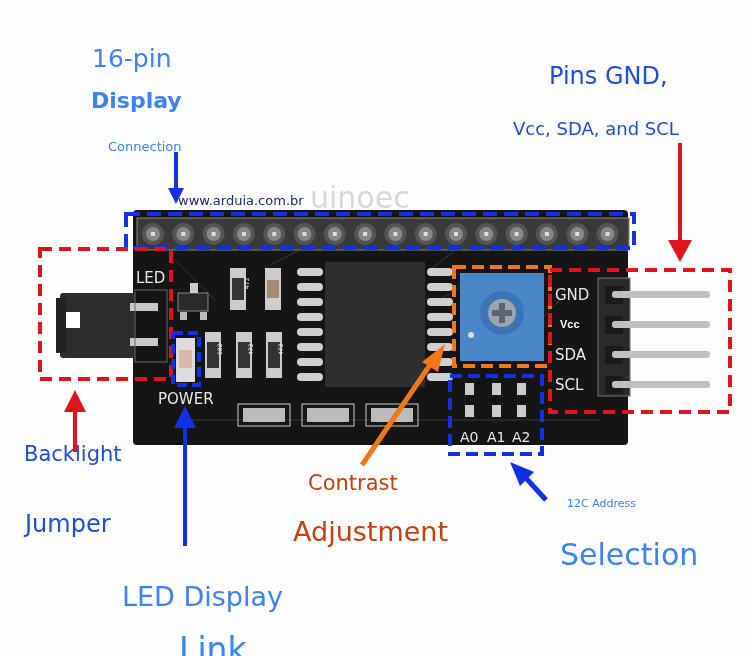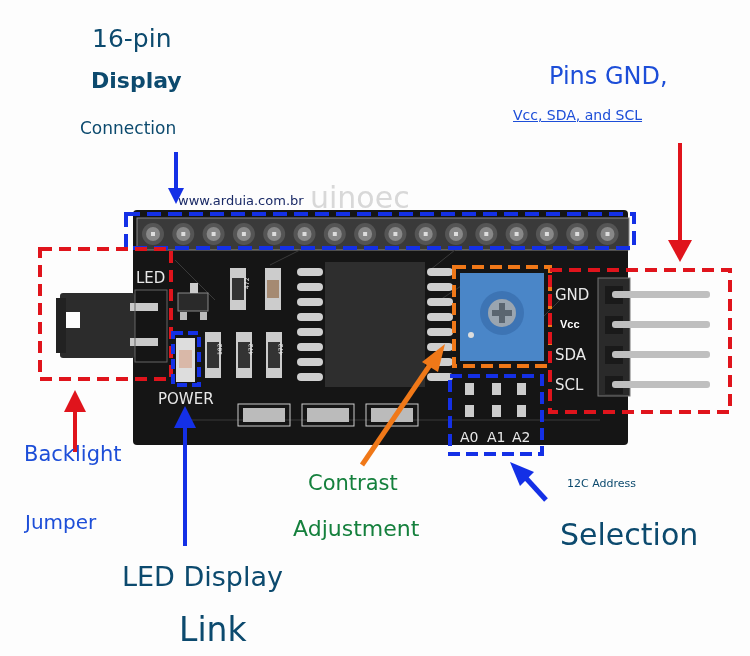--- a/index.html
+++ b/index.html
@@ -1,20 +1,20 @@
 <!DOCTYPE html>
 <html><head>
 <meta charset="utf-8">
 <style>
   html,body{margin:0;padding:0;background:#fdfdfd;}
   body{width:750px;height:656px;position:relative;overflow:hidden;font-family:"DejaVu Sans",sans-serif;}
   .lbl{position:absolute;white-space:nowrap;line-height:1;}
-  .blue{color:#0c4a6e;}
+  .blue{color:#3b82f6;margin-top:20px;}
   .red{color:#1d4ed8;}
-  .orange{color:#15803d;}
+  .orange{color:#c2410c;}
   svg{position:absolute;left:0;top:0;}
   .silk{fill:#e8e8e8;font-family:"DejaVu Sans",sans-serif;}
 </style>
 </head>
 <body>
 
 <svg width="750" height="656" viewBox="0 0 750 656">
 
   <rect x="133" y="210" width="495" height="235" rx="4" fill="#151515"></rect>
 
@@ -250,28 +250,28 @@
     <polygon points="445,344 438,372 422,362" fill="#f07818"></polygon>
   </g>
   <g>
     <line x1="546" y1="500" x2="525" y2="477" stroke="#1430e6" stroke-width="5"></line>
     <polygon points="510,462 534,472 520,486" fill="#1430e6"></polygon>
   </g>
 </svg>
 
 <div class="lbl blue" style="left:92px;top:26px;font-size:25px;">16-pin</div>
 <div class="lbl blue" style="left:91px;top:70px;font-size:22px;font-weight:bold;">Display</div>
-<div class="lbl blue" style="left:80px;top:120px;font-size:17px;text-align:right;">Connection</div>
+<div class="lbl blue" style="left:108px;top:120px;font-size:13px;text-align:right;">Connection</div>
 
 <div class="lbl red" style="left:549px;top:64px;font-size:24px;">Pins GND,</div>
-<div class="lbl red" style="left:513px;top:108px;font-size:14px;text-decoration:underline;">Vcc, SDA, and SCL</div>
+<div class="lbl red" style="left:513px;top:120px;font-size:18px;">Vcc, SDA, and SCL</div>
 
 <div class="lbl red" style="left:24px;top:444px;font-size:21px;">Backlight</div>
-<div class="lbl red" style="left:25px;top:512px;font-size:20px;">Jumper</div>
+<div class="lbl red" style="left:25px;top:512px;font-size:24px;">Jumper</div>
 
 <div class="lbl blue" style="left:122px;top:563px;font-size:27px;">LED Display</div>
 <div class="lbl blue" style="left:179px;top:613px;font-size:33px;">Link</div>
 
 <div class="lbl orange" style="left:308px;top:473px;font-size:21px;">Contrast</div>
-<div class="lbl orange" style="left:293px;top:518px;font-size:22px;">Adjustment</div>
+<div class="lbl orange" style="left:293px;top:518px;font-size:27px;">Adjustment</div>
 
 <div class="lbl blue" style="left:567px;top:478px;font-size:11px;">12C Address</div>
 <div class="lbl blue" style="left:560px;top:520px;font-size:30px;">Selection</div>
 
 </body></html>

